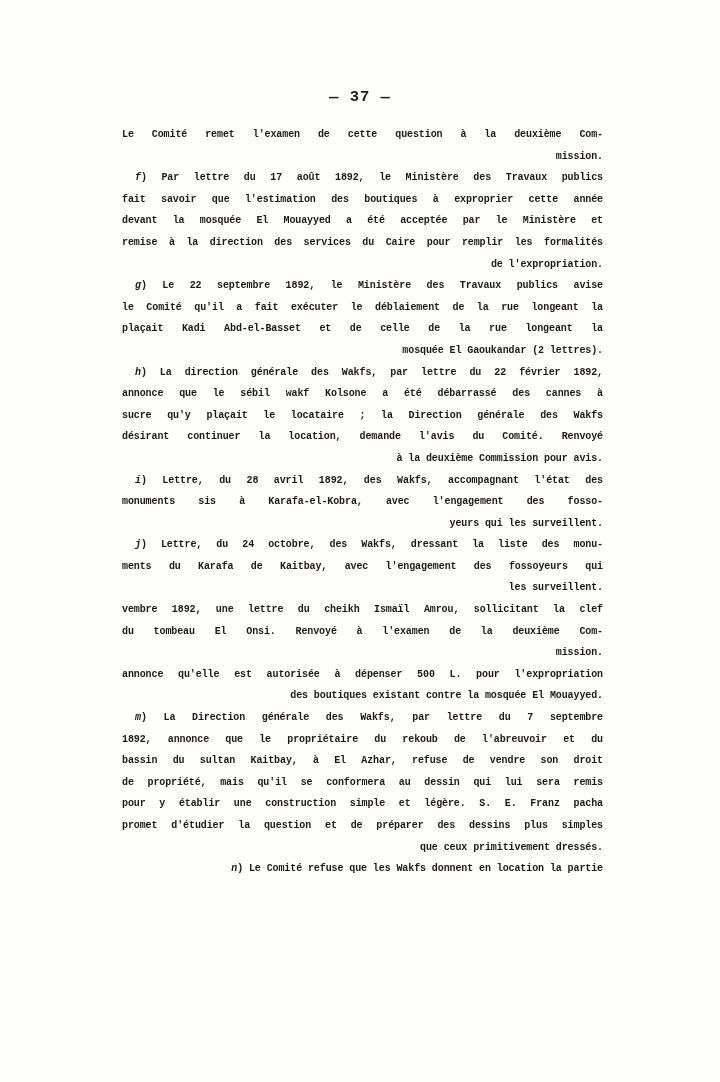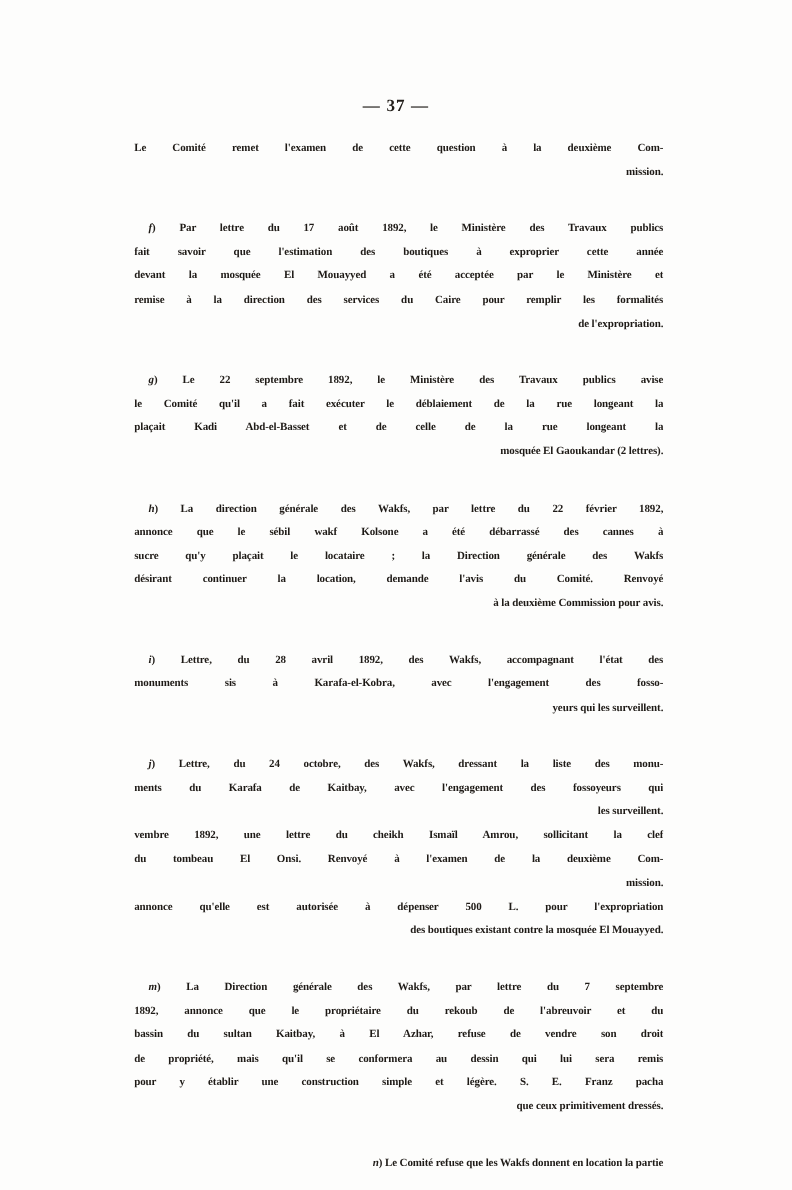--- a/index.html
+++ b/index.html
@@ -6,21 +6,21 @@
     margin: 0;
     padding: 0;
     background: #fdfdfc;
   }
   .page {
     position: relative;
     width: 720px;
     height: 1082px;
     background: #fdfdfc;
     color: #1e1a16;
-    font-family: Liberation Serif, serif;
+    font-family: Liberation Mono, monospace;
     font-weight: 600;
     overflow: hidden;
   }
   .page-number {
     position: absolute;
     top: 88px;
     left: 0;
     width: 720px;
     text-align: center;
     font-size: 15.5px;
@@ -43,21 +43,20 @@
     text-align: right;
     white-space: normal;
   }
   
   .line.fill {
     text-align: justify;
     text-align-last: justify;
   }
   .line.indent {
     text-indent: 13px;
-    margin-top: 30px;
   }
   .plabel {
     font-style: italic;
   }
 </style>
 </head>
 <body>
 
 <div class="page">
   <div class="page-number">— 37 —</div>
@@ -87,16 +86,17 @@
       <div class="line fill">vembre 1892, une lettre du cheikh Ismaïl Amrou, sollicitant la clef</div>
       <div class="line fill">du tombeau El Onsi. Renvoyé à l'examen de la deuxième Com-</div>
       <div class="line">mission.</div>
       <div class="line fill">annonce qu'elle est autorisée à dépenser 500 L. pour l'expropriation</div>
       <div class="line">des boutiques existant contre la mosquée El Mouayyed.</div>
       <div class="line fill indent"><span class="plabel">m</span>) La Direction générale des Wakfs, par lettre du 7 septembre</div>
       <div class="line fill">1892, annonce que le propriétaire du rekoub de l'abreuvoir et du</div>
       <div class="line fill">bassin du sultan Kaitbay, à El Azhar, refuse de vendre son droit</div>
       <div class="line fill">de propriété, mais qu'il se conformera au dessin qui lui sera remis</div>
       <div class="line fill">pour y établir une construction simple et légère. S. E. Franz pacha</div>
+      <div class="line fill">promet d'étudier la question et de préparer des dessins plus simples</div>
       <div class="line">que ceux primitivement dressés.</div>
       <div class="line indent"><span class="plabel">n</span>) Le Comité refuse que les Wakfs donnent en location la partie</div>
     </div>
 </div>
 
 </body></html>

